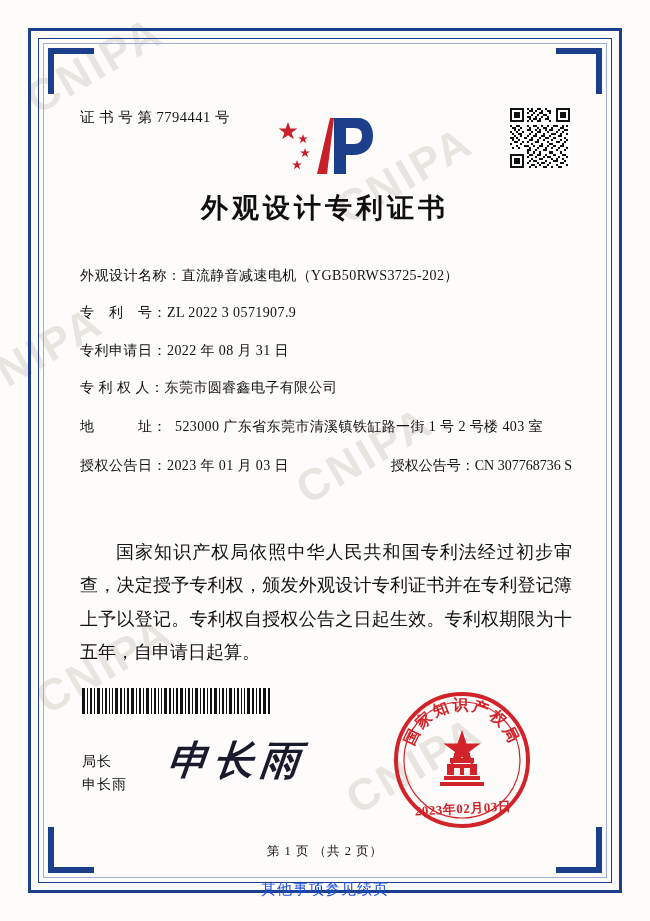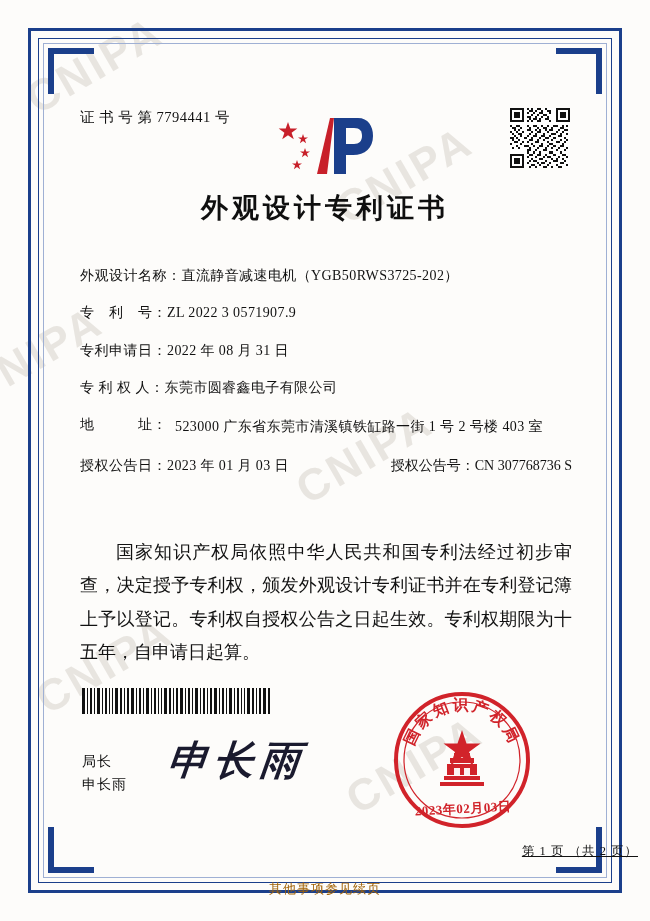--- a/index.html
+++ b/index.html
@@ -112,21 +112,21 @@
   
   .fields {
     position: absolute;
     left: 80px; top: 268px;
     width: 492px;
     font-size: 14px;
     color: #111;
   }
   .field-row {
     display: flex;
-    align-items: flex-start;
+    align-items: center;
     margin-bottom: 20.5px;
     line-height: 1.2;
   }
   .field-label {
     flex: 0 0 auto;
     white-space: pre;
     letter-spacing: 0.5px;
   }
   .field-value {
     flex: 1 1 auto;
@@ -204,33 +204,32 @@
     color: #d1232a;
     font-size: 13px;
     font-weight: bold;
     letter-spacing: 0.5px;
     transform: rotate(-3deg);
   }
 
   
   .page-no {
     position: absolute;
-    left: 0; right: 12px; top: 843px;
-    text-align: right;
+    left: 0; right: 0; top: 843px;
+    text-align: center;
     font-size: 12.5px;
     color: #111;
     letter-spacing: 1px;
-    text-decoration: underline;
   }
   .footer-note {
     position: absolute;
     left: 0; right: 0; top: 880px;
     text-align: center;
-    font-size: 13px;
-    color: #a16207;
+    font-size: 15px;
+    color: #1d4ed8;
     letter-spacing: 1px;
   }
 </style>
 </head>
 <body>
 
 <div class="page">
 
   <div class="watermark wm1">CNIPA</div>
   <div class="watermark wm2">CNIPA</div>

